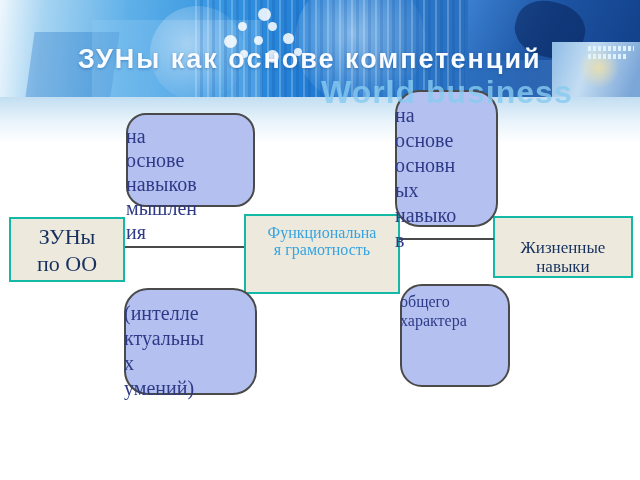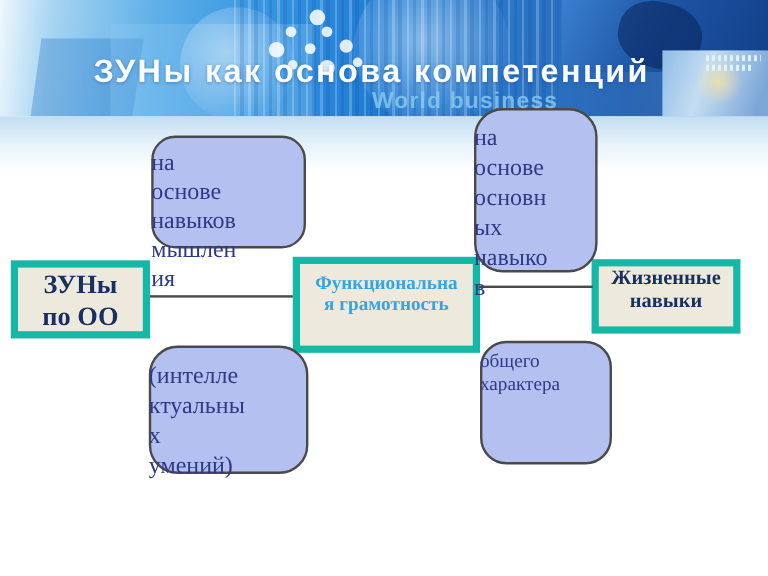--- a/index.html
+++ b/index.html
@@ -43,38 +43,38 @@
     position:absolute;left:0;top:97px;width:640px;height:46px;z-index:1;
     background:linear-gradient(180deg,#c2def2 0%,#eaf4fb 55%,#ffffff 100%);
   }
 
   .slide-title{
     position:absolute;left:78px;top:44px;z-index:10;
     font-size:27px;font-weight:bold;letter-spacing:2px;color:#f8fbff;
     text-shadow:0 1px 3px rgba(20,70,140,.45);white-space:nowrap;
   }
   .watermark{
-    position:absolute;left:310px;top:74px;z-index:9;
-    font-size:19px;font-weight:bold;letter-spacing:1px;color:rgba(135,202,240,.8);
+    position:absolute;left:321px;top:74px;z-index:9;
+    font-size:32px;font-weight:bold;letter-spacing:1px;color:rgba(135,202,240,.8);
     white-space:nowrap;
   }
 
   
   .rect-node{
     position:absolute;z-index:3;box-sizing:border-box;
-    background:#edeadd;border:6px solid #14b8a6;
-    font-family:"Liberation Serif","DejaVu Serif",serif;font-weight:bold;
+    background:#edeadd;border:2px solid #14b8a6;
+    font-family:"Liberation Serif","DejaVu Serif",serif;font-weight:normal;
     text-align:center;white-space:pre-line;
   }
   .n-zuny{left:9px;top:217px;width:116px;height:65px;
     display:flex;flex-direction:column;justify-content:center;
     font-size:22px;line-height:27px;color:#16305f;}
   .n-func{left:244px;top:214px;width:156px;height:80px;padding-top:8px;
     font-size:16px;line-height:17px;color:#35a4e2;}
-  .n-life{left:493px;top:216px;width:124px;height:62px;padding-top:0;
+  .n-life{left:493px;top:216px;width:140px;height:62px;padding-top:20px;
     font-size:17px;line-height:19px;color:#16305f;}
 
   .round-node{
     position:absolute;z-index:5;box-sizing:border-box;
     background:#b4c1f0;border:2px solid #4a4a4a;
   }
   .rb-thinking{left:126px;top:113px;width:129px;height:94px;border-radius:20px;}
   .rb-basic{left:395px;top:90px;width:103px;height:137px;border-radius:24px;}
   .rb-intel{left:124px;top:288px;width:133px;height:107px;border-radius:24px;}
   .rb-general{left:400px;top:284px;width:110px;height:103px;border-radius:22px;}
@@ -118,21 +118,21 @@
       <div class="bn-dot" style="left:266px;top:50px;width:13px;height:13px;"></div>
       <div class="bn-dot" style="left:294px;top:48px;width:8px;height:8px;"></div>
     </div>
     <div class="bn-ticks1"></div>
     <div class="bn-ticks2"></div>
   </div>
   <div class="banner-fade"></div>
 
   <div class="watermark">World business</div>
 
-  <div class="slide-title">ЗУНы как основа компетенций</div>
+  <div class="slide-title">ЗУНы как основе компетенций</div>
 
   <div class="connector line-left"></div>
   <div class="connector line-right"></div>
 
   <div class="rect-node n-zuny">ЗУНы
 по ОО</div>
   <div class="rect-node n-func">Функциональна
 я грамотность</div>
   <div class="rect-node n-life">Жизненные
 навыки</div>

